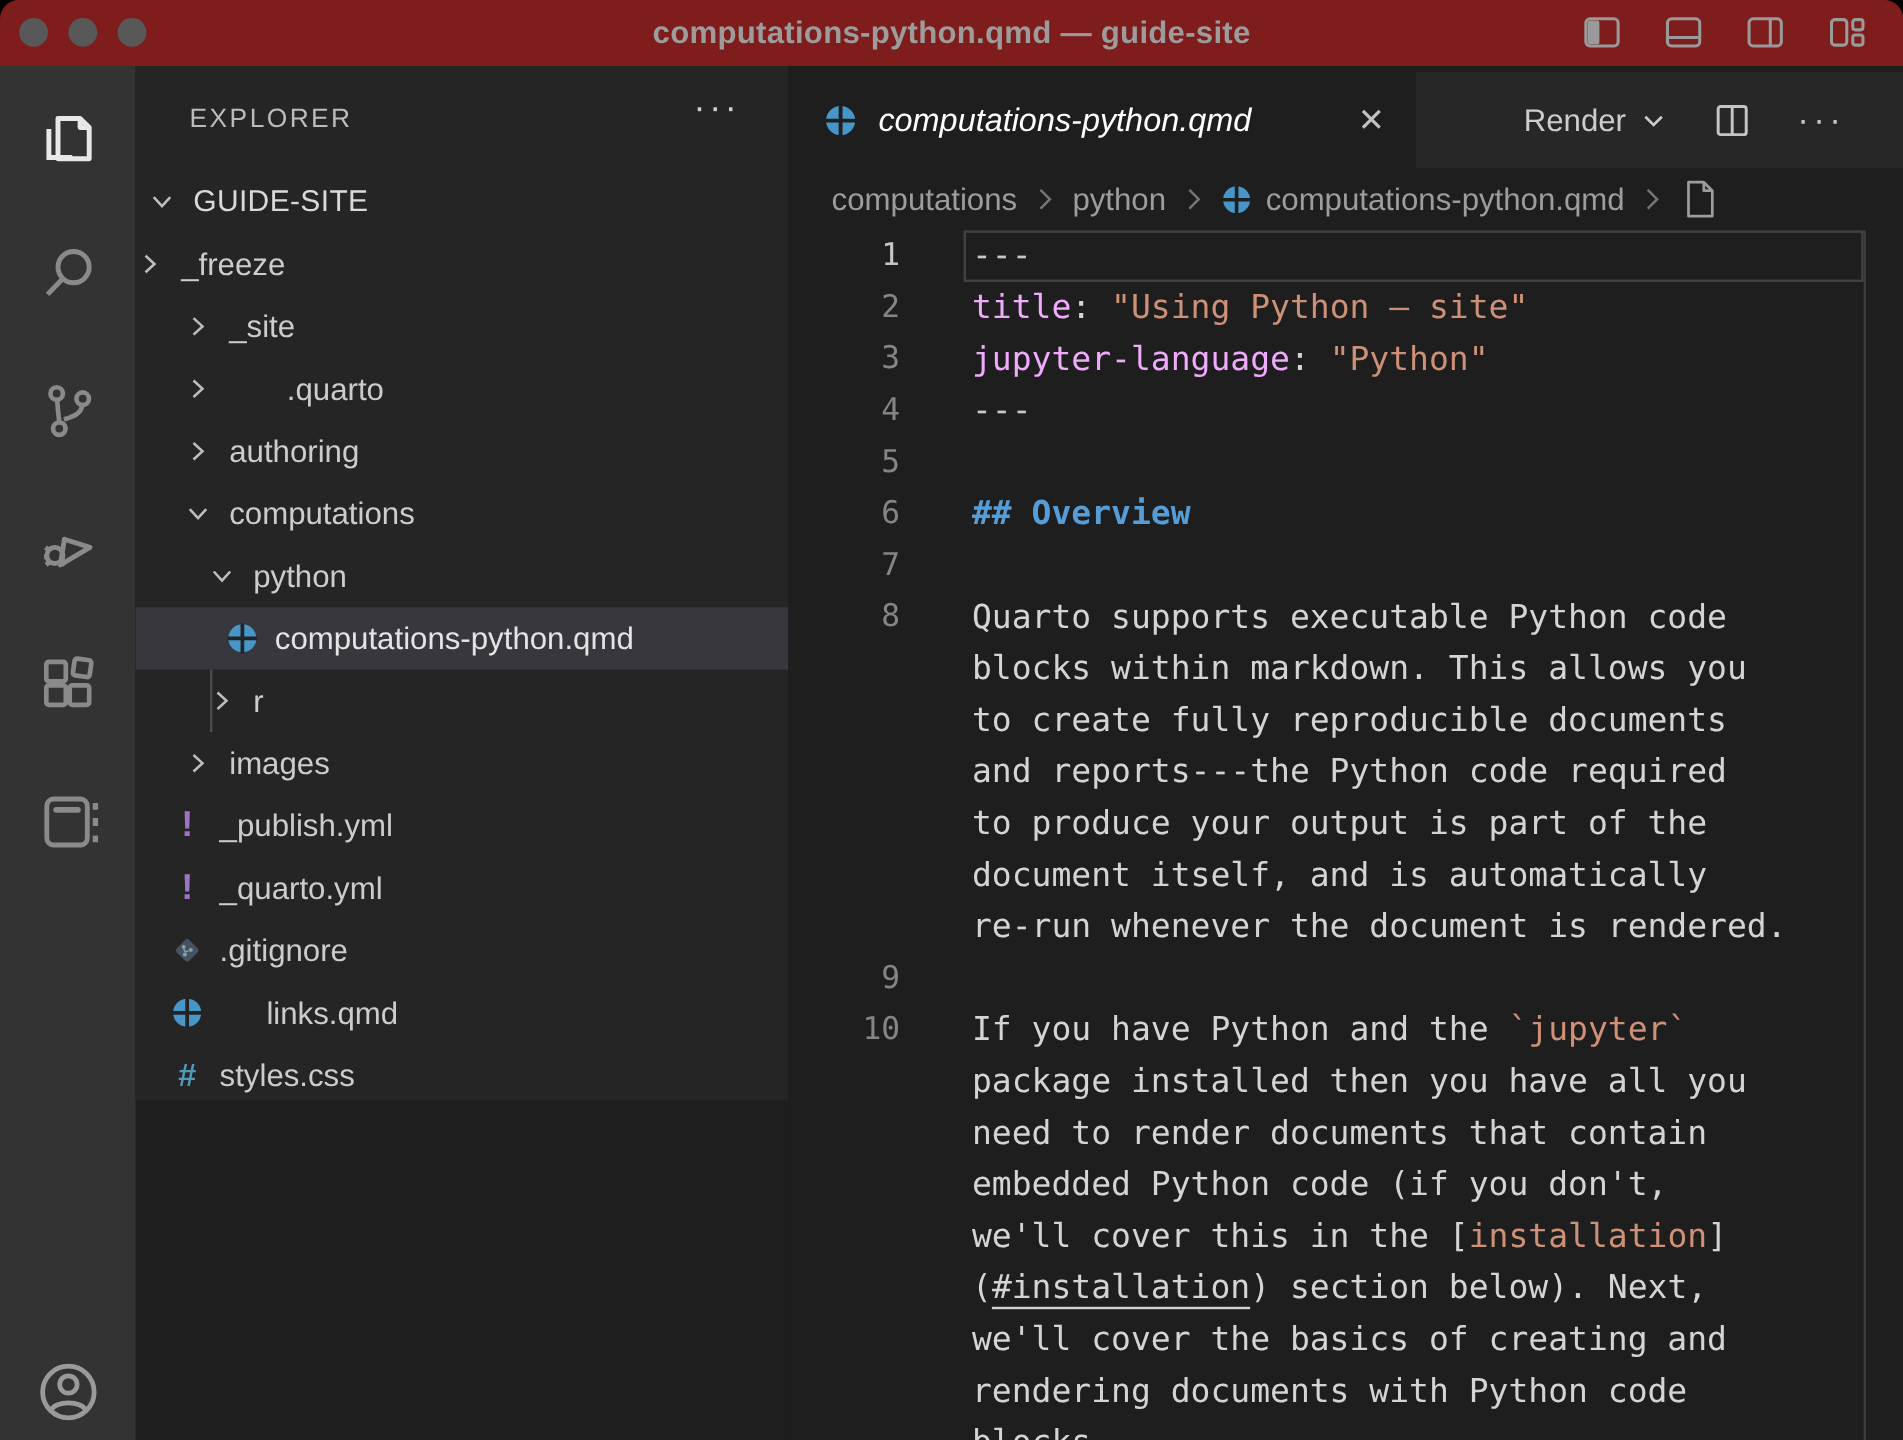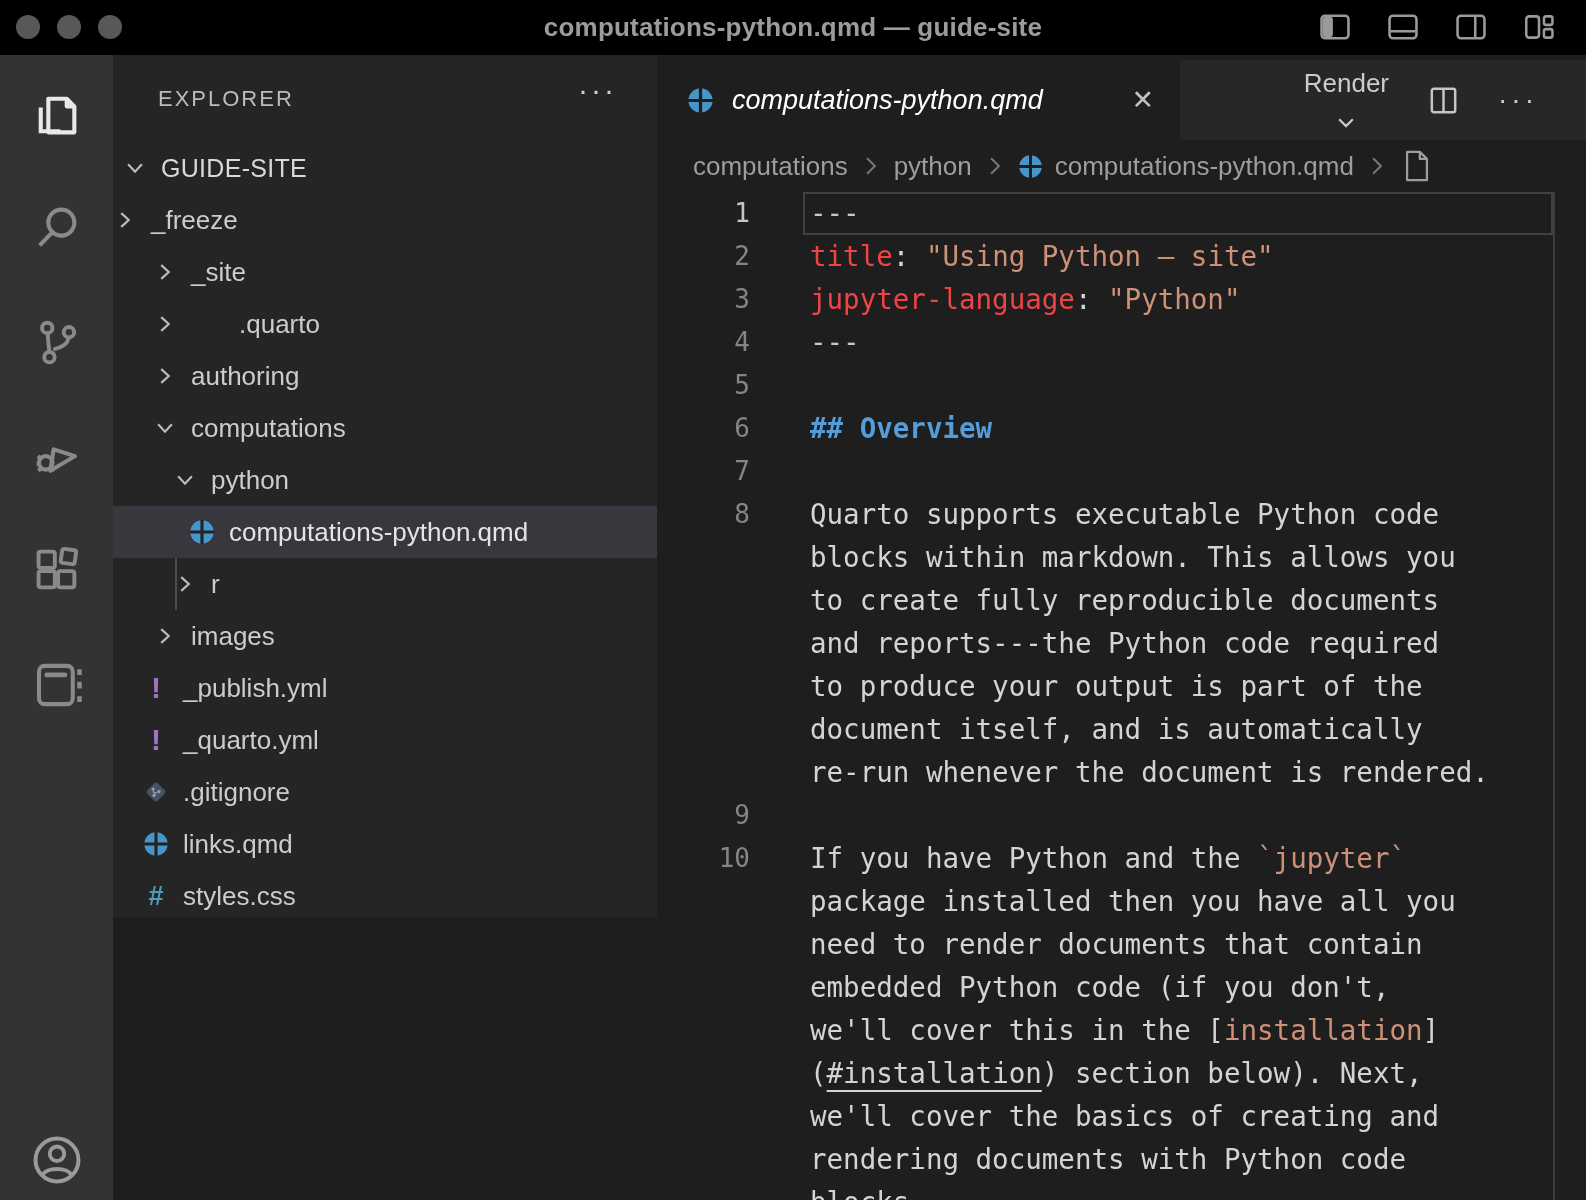--- a/index.html
+++ b/index.html
@@ -1,20 +1,20 @@
 <!DOCTYPE html>
 <html><head>
 <meta charset="utf-8">
 <style>
   html,body{margin:0;padding:0;background:#000;width:1586px;height:1200px;overflow:hidden;}
   *{box-sizing:border-box;}
   .window{position:relative;width:1586px;height:1200px;background:#1e1e1e;border-radius:16px 16px 0 0;overflow:hidden;
           font-family:"Liberation Sans",sans-serif;-webkit-font-smoothing:antialiased;}
   
-  .titlebar{position:absolute;left:0;top:0;width:1586px;height:55px;background:#000000;}
+  .titlebar{position:absolute;left:0;top:0;width:1586px;height:55px;background:#7f1d1d;}
   .tl{position:absolute;top:15px;width:24px;height:24px;border-radius:50%;background:#585858;}
   .tl.c1{left:16px}.tl.c2{left:57px}.tl.c3{left:98px}
   .win-title{position:absolute;left:0;right:0;top:0;height:55px;line-height:55px;text-align:center;
              color:#9c9c9c;font-size:26px;font-weight:bold;letter-spacing:.2px;}
   .tb-icons{position:absolute;right:28px;top:8px;display:flex;gap:30px;}
   .tb-btn{width:38px;height:38px;display:flex;align-items:center;justify-content:center;}
   
   .activitybar{position:absolute;left:0;top:55px;width:113px;height:1145px;background:#333333;}
   .ab-item{position:absolute;left:0;width:113px;height:100px;display:flex;align-items:center;justify-content:center;}
   
@@ -35,36 +35,36 @@
   .outline-row{display:flex;align-items:center;height:52px;color:#cccccc;}
   .outline-row .chev{margin-left:18px;width:24px;display:flex;align-items:center;justify-content:center;}
   .outline-row .olbl{margin-left:12px;font-weight:bold;font-size:23px;letter-spacing:1px;color:#cccccc;}
   
   .editor{position:absolute;left:657px;top:55px;width:929px;height:1145px;background:#1e1e1e;}
   .tabstrip{position:absolute;left:0;top:5px;width:929px;height:80px;background:#272727;display:flex;}
   .tab{width:523px;height:80px;background:#1e1e1e;display:flex;align-items:center;padding:0 26px 0 30px;}
   .tab-label{margin-left:18px;color:#ffffff;font-size:27px;font-style:italic;flex:1;}
   .tab-close{color:#c0c0c0;font-size:27px;margin-left:10px;}
   .tab-actions{flex:1;display:flex;align-items:center;justify-content:flex-end;gap:38px;padding-right:48px;}
-  .render-btn{display:flex;align-items:center;gap:12px;color:#cccccc;font-size:26px;flex-direction:column;}
+  .render-btn{display:flex;align-items:center;gap:12px;color:#cccccc;font-size:26px;}
   .ellipsis{color:#cccccc;font-size:28px;letter-spacing:4px;}
   .breadcrumbs{position:absolute;left:0;top:85px;width:929px;height:52px;display:flex;align-items:center;
                color:#9d9d9d;font-size:26px;padding-left:36px;white-space:nowrap;}
   .bc-sep{margin:0 14px;display:flex;align-items:center;}
   .bc-qicon{margin-right:12px;display:flex;align-items:center;}
   .bc-file{margin-left:2px;display:flex;align-items:center;}
   
   .code{position:absolute;left:0;top:137px;width:929px;font-family:"DejaVu Sans Mono","Liberation Mono",monospace;
         font-size:27.5px;}
   .crow{display:flex;height:43px;line-height:43px;white-space:pre;}
   .ln{flex:none;width:93px;text-align:right;color:#858585;font-size:26px;font-family:"DejaVu Sans Mono",monospace;}
   .ln.cur{color:#c6c6c6;}
   .cw{flex:1;margin-left:53px;margin-right:33px;border:2px solid transparent;padding-left:5px;height:43px;line-height:39px;}
   .cw.cur{border-color:#414141;}
-  .tk-meta{color:#c8c8c8}.tk-key{color:#ef4444}.tk-pun{color:#d4d4d4}.tk-str{color:#ce9178}
+  .tk-meta{color:#c8c8c8}.tk-key{color:#f0abfc}.tk-pun{color:#d4d4d4}.tk-str{color:#ce9178}
   .tk-head{color:#569cd6;font-weight:bold}.tk-text{color:#d4d4d4}.tk-code{color:#ce9178}
   .tk-und{color:#d4d4d4;text-decoration:underline;text-underline-offset:7px;}
   .ruler{position:absolute;left:896px;top:137px;width:2px;height:1008px;background:#3c3c3c;}
   svg{display:block;}
 </style>
 </head>
 <body>
 
 <div class="window">
 
@@ -260,21 +260,21 @@
             <svg width="26" height="26" viewBox="0 0 24 24">
               <rect x="5.2" y="5.2" width="13.6" height="13.6" rx="2.5" fill="#44535f" transform="rotate(45 12 12)"></rect>
               <circle cx="9.3" cy="9.3" r="1.5" fill="#8fa1ad"></circle>
               <circle cx="14.8" cy="11.6" r="1.5" fill="#8fa1ad"></circle>
               <circle cx="10.2" cy="15.2" r="1.5" fill="#8fa1ad"></circle>
               <path d="M9.5 10.8 c0 2.2 1.6 2.6 3.5 1.6" fill="none" stroke="#8fa1ad" stroke-width="1.2"></path>
             </svg>
           </span>
           <span class="lbl">.gitignore</span>
         </div>
-        <div class="trow" style="padding-left: 30px;">
+        <div class="trow" style="padding-left: 30px; gap: 39px;">
           <span class="ficon">
             <svg width="26" height="26" viewBox="0 0 20 20">
               <circle cx="10" cy="10" r="9" fill="#4796c8"></circle>
               <path d="M10 .5 V19.5 M.5 10 H19.5" stroke="#232324" stroke-width="2.4"></path>
             </svg>
           </span>
           <span class="lbl">links.qmd</span>
         </div>
         <div class="trow" style="padding-left: 30px;">
           <span class="ficon">

